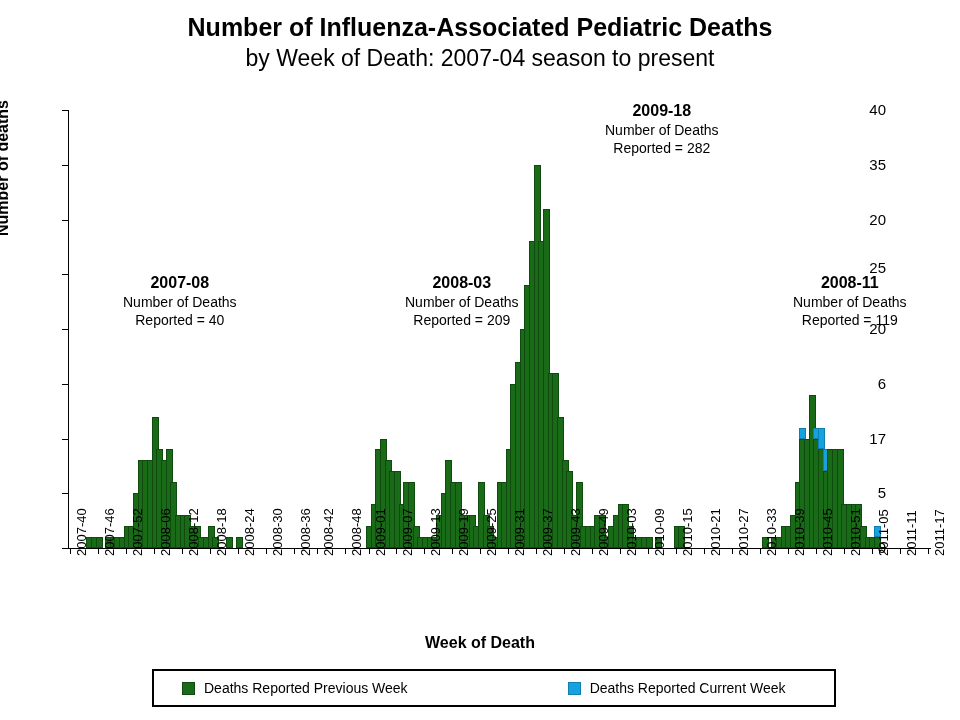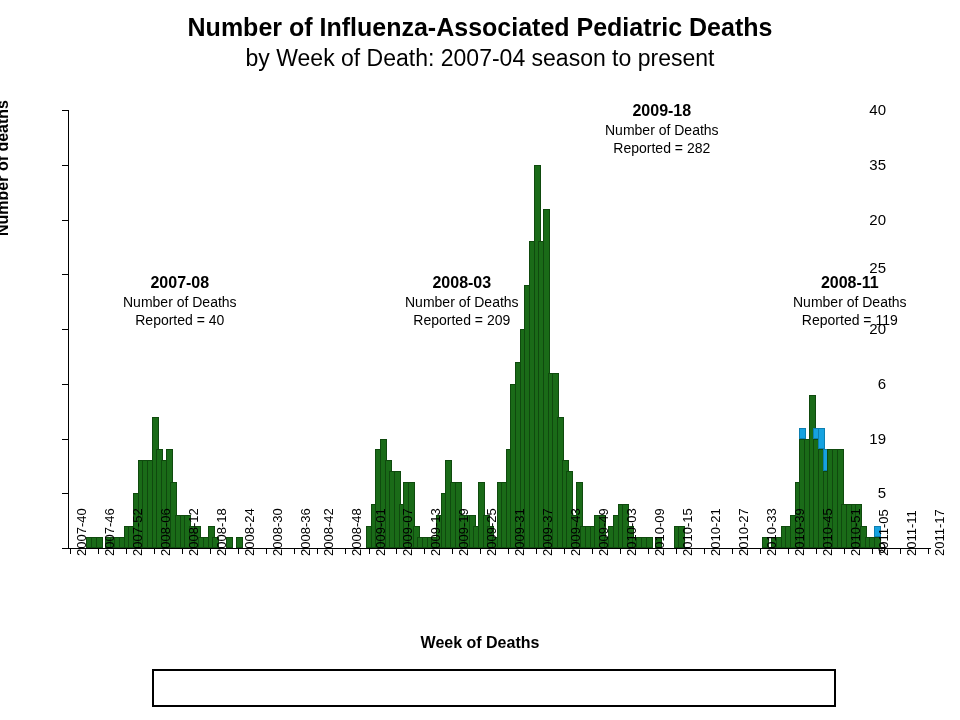--- a/index.html
+++ b/index.html
@@ -201,21 +201,21 @@
     <div class="title-line2"><span class="bold-part">by Week of Death</span><span>: 2007-04 season to present</span></div>
   </div>
 
   <div id="y-axis-title">Number of deaths</div>
 
   <div id="y-ticks">
       <div class="y-tick-label" style="top: 540px;">0</div>
       <div class="y-tick-mark" style="top: 548px;"></div>
       <div class="y-tick-label" style="top: 485.25px;">5</div>
       <div class="y-tick-mark" style="top: 493.25px;"></div>
-      <div class="y-tick-label" style="top: 430.5px;">19</div>
+      <div class="y-tick-label" style="top: 430.5px;">17</div>
       <div class="y-tick-mark" style="top: 438.5px;"></div>
       <div class="y-tick-label" style="top: 375.75px;">6</div>
       <div class="y-tick-mark" style="top: 383.75px;"></div>
       <div class="y-tick-label" style="top: 321px;">20</div>
       <div class="y-tick-mark" style="top: 329px;"></div>
       <div class="y-tick-label" style="top: 260px;">25</div>
       <div class="y-tick-mark" style="top: 274.25px;"></div>
       <div class="y-tick-label" style="top: 211.5px;">20</div>
       <div class="y-tick-mark" style="top: 219.5px;"></div>
       <div class="y-tick-label" style="top: 156.75px;">35</div>
@@ -644,21 +644,21 @@
       <div class="x-tick-label" style="left: 820.843px;">2010-45</div>
       <div class="x-tick-mark" style="left: 843.8px;"></div>
       <div class="x-tick-label" style="left: 848.8px;">2010-51</div>
       <div class="x-tick-mark" style="left: 871.757px;"></div>
       <div class="x-tick-label" style="left: 876.757px;">2011-05</div>
       <div class="x-tick-mark" style="left: 899.714px;"></div>
       <div class="x-tick-label" style="left: 904.714px;">2011-11</div>
       <div class="x-tick-mark" style="left: 927.67px;"></div>
       <div class="x-tick-label" style="left: 932.67px;">2011-17</div>
     </div>
-  <div id="x-axis-title">Week of Deaths</div>
+  <div id="x-axis-title">Week of Death</div>
 
   <div id="annotations">
       <div class="season-ann" style="left: 123px; top: 272px;">
         <div class="season-name">2007-08</div>
         <div class="season-sub">Number of Deaths</div>
         <div class="season-sub">Reported = 40</div>
       </div>
       <div class="season-ann" style="left: 405px; top: 272px;">
         <div class="season-name">2008-03</div>
         <div class="season-sub">Number of Deaths</div>
@@ -670,15 +670,23 @@
         <div class="season-sub">Reported = 282</div>
       </div>
       <div class="season-ann" style="left: 793px; top: 272px;">
         <div class="season-name">2008-11</div>
         <div class="season-sub">Number of Deaths</div>
         <div class="season-sub">Reported = 119</div>
       </div>
     </div>
 
   <div id="legend">
+    <div class="legend-entry first">
+      <span class="legend-swatch sw-green"></span>
+      <span>Deaths Reported Previous Week</span>
+    </div>
+    <div class="legend-entry second">
+      <span class="legend-swatch sw-blue"></span>
+      <span>Deaths Reported Current Week</span>
+    </div>
   </div>
 
 </div>
 
 </body></html>

